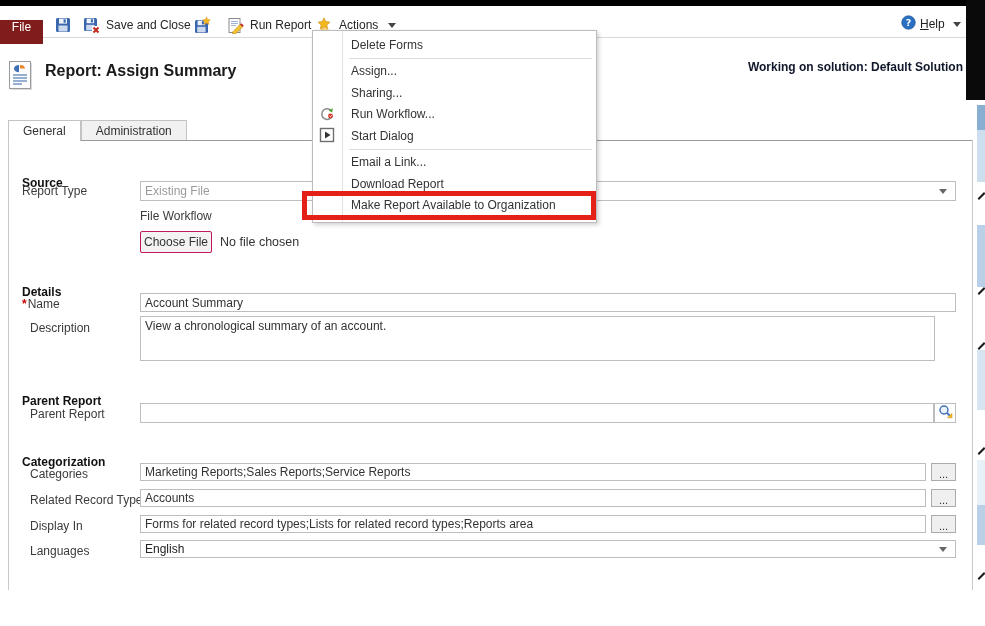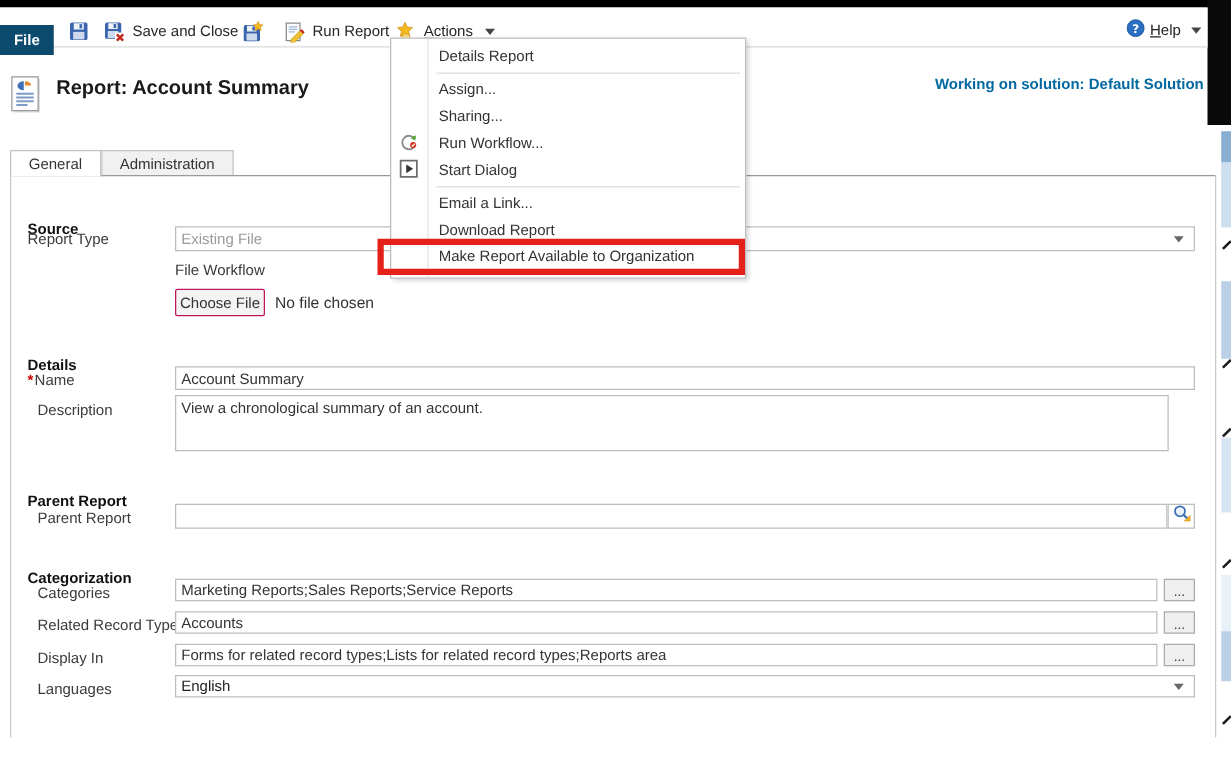--- a/index.html
+++ b/index.html
@@ -4,32 +4,32 @@
 <style>
   * { margin:0; padding:0; box-sizing:border-box; }
   html,body { background:#fff; }
   body { font-family:"Liberation Sans","DejaVu Sans",sans-serif; }
   .screen { position:relative; width:985px; height:626px; background:#fff; overflow:hidden; }
 
   
   .topbar { position:absolute; left:0; top:0; width:985px; height:6px; background:#000; }
   .black-corner { position:absolute; left:966px; top:0; width:19px; height:100px; background:#0a0a0a; }
   .toolbar { position:absolute; left:0; top:6px; width:966px; height:32px; background:#fff; border-bottom:1px solid #d9d9d9; }
-  .file-tab { position:absolute; left:0; top:14px; width:43px; height:24px; background:#0c4a6e; color:#fff;
-              font-size:12px; display:flex; align-items:center; justify-content:center; cursor:pointer;font-weight:bold; }
+  .file-tab { position:absolute; left:0; top:14px; width:43px; height:24px; background:#7f1d1d; color:#fff;
+              font-size:12px; display:flex; align-items:flex-start; justify-content:center; cursor:pointer; }
   .tbtn { position:absolute; top:8px; height:22px; display:flex; align-items:center; gap:6px; font-size:12px; color:#262626; cursor:pointer; }
   .tbtn svg { display:block; }
   .caret { display:inline-block; width:0; height:0; border-left:4px solid transparent; border-right:4px solid transparent; border-top:5px solid #444; margin-left:4px; }
   .help-area { position:absolute; top:9px; left:901px; display:flex; align-items:center; gap:4px; font-size:12px; color:#222; cursor:pointer; }
   u { text-decoration:underline; }
 
   
   .report-icon { position:absolute; left:8px; top:60px; }
   .page-title { position:absolute; left:45px; top:62px; font-size:16px; font-weight:bold; color:#1a1a1a; }
-  .solution-note { position:absolute; top:60px; right:22px; font-size:12px; font-weight:bold; color:#0369a1; }
+  .solution-note { position:absolute; top:60px; right:22px; font-size:12px; font-weight:bold; color:#0f172a; }
 
   
   .tabs { position:absolute; left:8px; top:120px; display:flex; }
   .tab { height:21px; padding:0 14px; font-size:12px; color:#333; display:flex; align-items:center;
          border:1px solid #c3c3c3; border-bottom:none; background:#f1f1f1; cursor:pointer; }
   .tab.active { background:#fff; position:relative; z-index:2; }
   .tabline { position:absolute; left:8px; top:140px; width:964px; height:1px; background:#9a9a9a; }
   .content-left-border { position:absolute; left:8px; top:140px; width:1px; height:450px; background:#c9c9c9; }
   .content-right-border { position:absolute; left:972px; top:140px; width:1px; height:450px; background:#c9c9c9; }
 
@@ -158,21 +158,21 @@
         <rect x="3" y="3" width="21" height="27" fill="#dcdcdc"></rect>
         <rect x="1.5" y="1.5" width="21" height="27" fill="#fdfdfd" stroke="#9a9a9a"></rect>
         <path d="M11 5 A5 3.6 0 1 0 11 12.2 L11 8.6 Z" fill="#3f6fb5"></path>
         <path d="M12 5 L12 8.4 L17 8.4 A5 3.6 0 0 0 12 5 Z" fill="#e8882a"></path>
         <line x1="5" y1="15" x2="19" y2="15" stroke="#7d9cc8" stroke-width="1.6"></line>
         <line x1="5" y1="18" x2="19" y2="18" stroke="#7d9cc8" stroke-width="1.6"></line>
         <line x1="5" y1="21" x2="19" y2="21" stroke="#7d9cc8" stroke-width="1.6"></line>
         <line x1="5" y1="24" x2="14" y2="24" stroke="#7d9cc8" stroke-width="1.6"></line>
       </svg>
   </div>
-  <div class="page-title">Report: Account Summary</div>
+  <div class="page-title">Report: Assign Summary</div>
   <div class="solution-note">Working on solution: Default Solution</div>
 
   <div class="tabs">
     <div class="tab active">
         <span>General</span>
       </div>
     <div class="tab">
         <span>Administration</span>
       </div>
   </div>
@@ -233,21 +233,21 @@
 
   <div class="field-label" style="top:544px; left:30px">Languages</div>
   <div class="fake-select" style="left:140px; top:540px; width:816px; height:18px">
     <span>English</span>
     <span class="sel-caret"></span>
   </div>
 
   <div class="menu">
     <div class="gutter-line"></div>
     <div class="menu-item">
-        <span>Details Report</span>
+        <span>Delete Forms</span>
       </div>
     <div class="menu-sep"></div>
     <div class="menu-item">
         <span>Assign...</span>
       </div>
     <div class="menu-item">
         <span>Sharing...</span>
       </div>
     <div class="menu-item">
       <span class="mi-icon">

